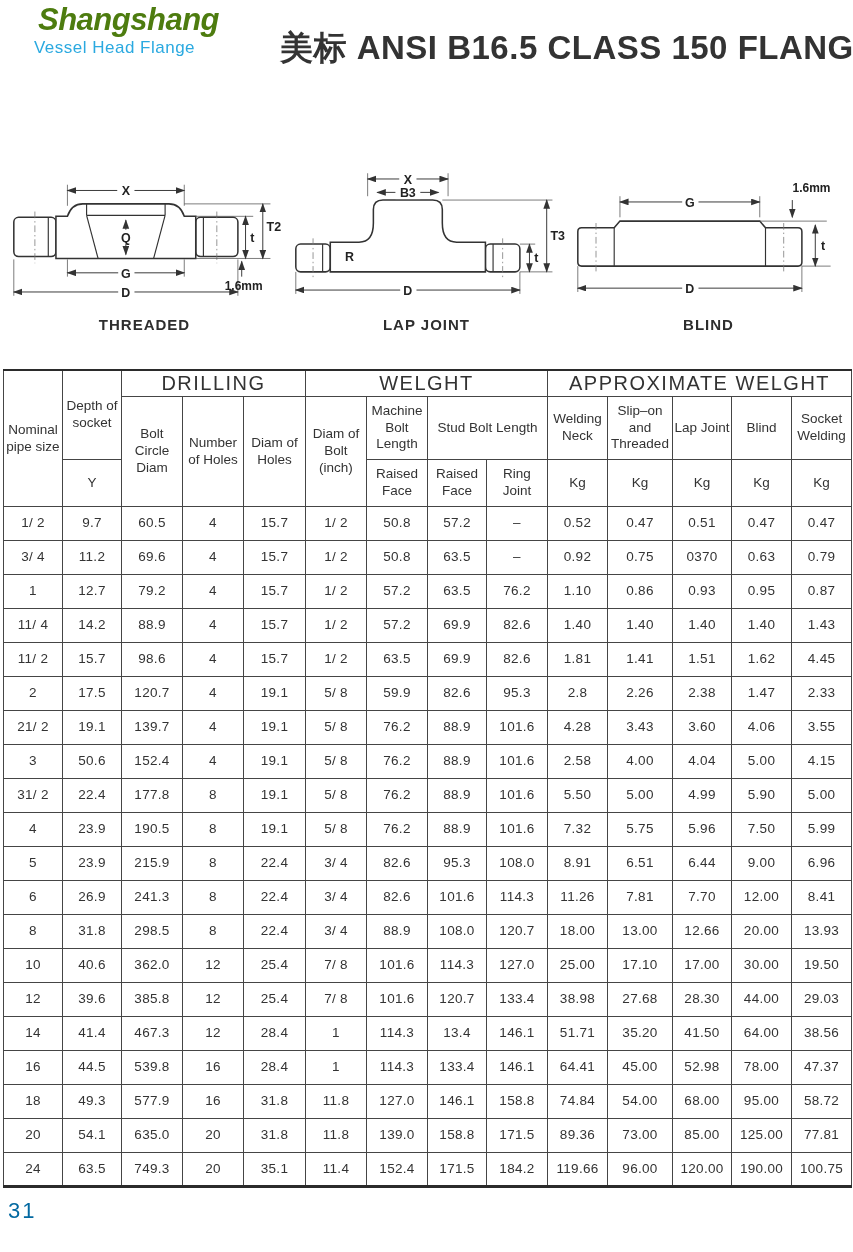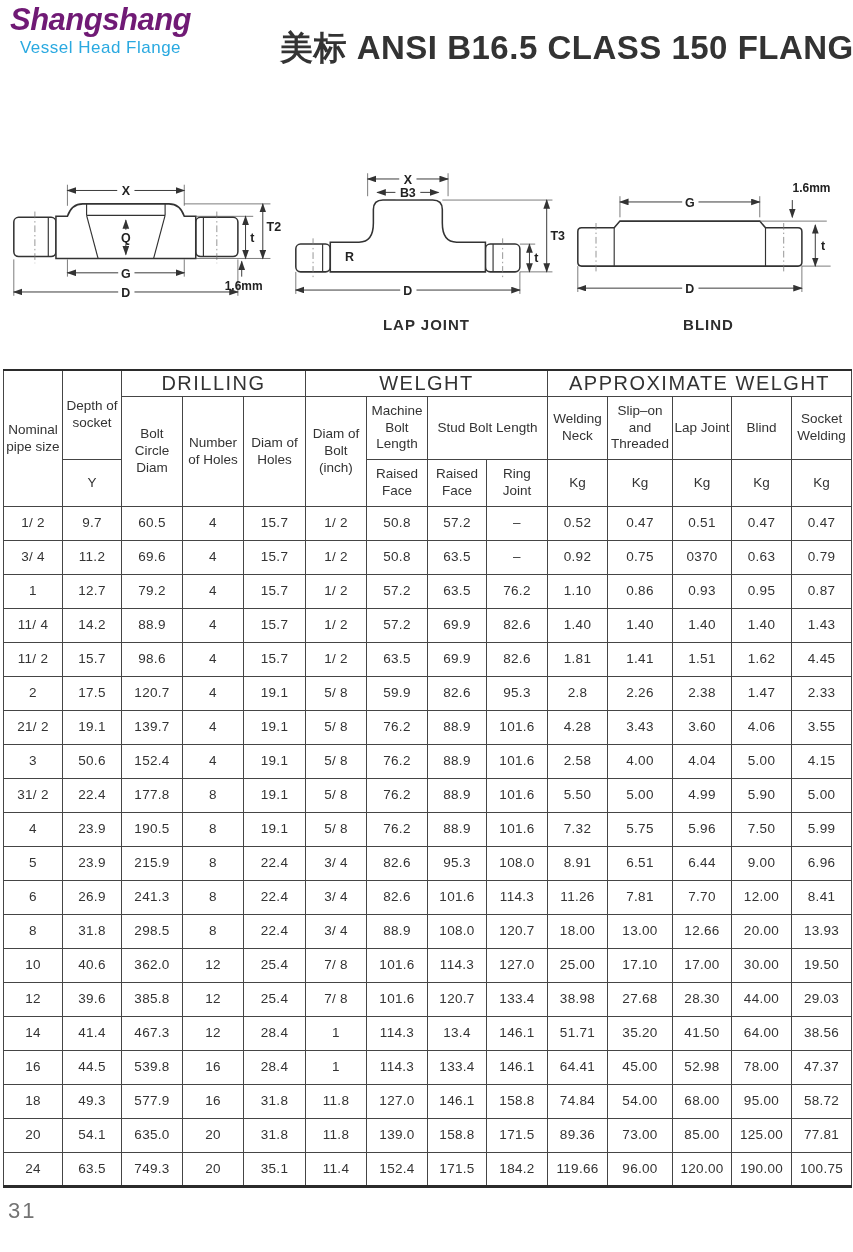--- a/index.html
+++ b/index.html
@@ -4,21 +4,21 @@
 <style>
   * { box-sizing: border-box; }
   html,body { margin:0; padding:0; }
   body {
     width:853px; height:1252px; background:#ffffff; overflow:hidden;
     font-family:"Liberation Sans", sans-serif; color:#333;
   }
   
   .page-header { position:relative; height:100px; }
   .logo { position:absolute; left:10px; top:4px; }
-  .logo-brand { color:#701a75; font-size:31px; font-weight:bold; font-style:italic; letter-spacing:-0.5px; line-height:1.05; }
+  .logo-brand { color:#4d7c0f; font-size:31px; font-weight:bold; font-style:italic; letter-spacing:-0.5px; line-height:1.05;margin-left:28px; }
   .logo-tagline { color:#2aa9e0; font-size:17px; font-weight:500; letter-spacing:0.5px; margin-top:1px;text-align:center; }
   .title-wrap { padding-left:280px; text-align:center; padding-top:26px; }
   .page-title { font-size:33px; font-weight:600; color:#333; letter-spacing:0.5px; white-space:nowrap; }
 
   
   .diagrams { margin-top:56px; display:flex; justify-content:space-between; padding:0 4px; }
   .diagram-block { width:281px; text-align:center; }
   .diagram-caption { font-size:15px; font-weight:bold; color:#2e2e2e; letter-spacing:1px; margin-top:2px; }
   svg { display:block; margin:0 auto; }
   .part { fill:#fff; stroke:#333; stroke-width:1.6; }
@@ -41,21 +41,21 @@
     font-weight:normal; padding:0 1px; font-size:13.5px; color:#333;
     line-height:1.25; overflow:hidden;
   }
   .spec th.grp { font-size:20px; letter-spacing:1.5px; }
   .hr1 th { height:25px; }
   .hr2 th { height:63px; }
   .hr3 th { height:47px; }
   .spec tbody td { height:34px; letter-spacing:0.3px; }
 
   
-  .page-number { margin:10px 0 0 8px; font-size:22px; color:#737373; letter-spacing:2px; }
+  .page-number { margin:10px 0 0 8px; font-size:22px; color:#0369a1; letter-spacing:2px; }
 </style>
 </head>
 <body>
 
 <div class="page-header">
   <div class="logo">
     <div class="logo-brand">Shangshang</div>
     <div class="logo-tagline">Vessel Head Flange</div>
   </div>
   <div class="title-wrap">
@@ -118,20 +118,21 @@
         <line class="ext" x1="198" y1="63" x2="258" y2="63"></line>
         <line class="ext" x1="198" y1="107" x2="276" y2="107"></line>
         <line class="dim" x1="250" y1="63" x2="250" y2="107" marker-start="url(#aS)" marker-end="url(#aE)"></line>
         <text class="dl" x="255" y="90" text-anchor="start">t</text>
         <line class="dim" x1="268" y1="50" x2="268" y2="107" marker-start="url(#aS)" marker-end="url(#aE)"></line>
         <text class="dl" x="272" y="78" text-anchor="start">T2</text>
         <line class="dim" x1="246" y1="126" x2="246" y2="110" marker-end="url(#aE)"></line>
         <text class="dls" x="248" y="140" text-anchor="middle">1.6mm</text>
       </g>
     </svg>
+    <div class="diagram-caption">THREADED</div>
   </div>
 
   <div class="diagram-block">
     <svg width="278" height="158" viewBox="0 0 290 165">
       <defs>
         <marker id="bE" markerUnits="userSpaceOnUse" markerWidth="12" markerHeight="10" refX="9" refY="3.5" orient="auto">
           <path d="M0,0 L10,3.5 L0,7 Z" fill="#333"></path>
         </marker>
         <marker id="bS" markerUnits="userSpaceOnUse" markerWidth="12" markerHeight="10" refX="9" refY="3.5" orient="auto-start-reverse">
           <path d="M0,0 L10,3.5 L0,7 Z" fill="#333"></path>

